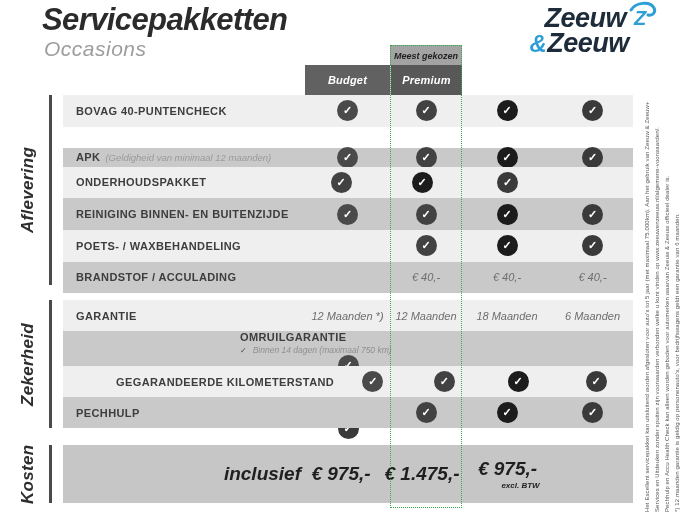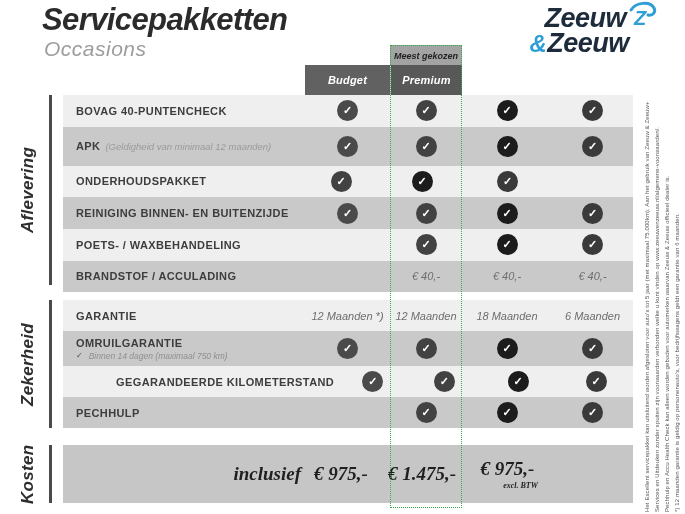--- a/index.html
+++ b/index.html
@@ -41,21 +41,21 @@
   .rownote-below { font-size:8.5px; font-style:italic; color:#8f8f8f; margin-top:2px; display:flex; gap:6px; align-items:center; }
   .rownote-below .mini-check { font-style:normal; font-size:8px; color:#4a4a4a; }
   .cell { display:flex; align-items:center; justify-content:center; flex-direction:column; }
   .check { width:21px; height:21px; border-radius:50%; display:flex; align-items:center; justify-content:center;
            color:#fff; font-size:11px; font-weight:700; line-height:1; }
   .cellval { font-size:11px; font-style:italic; color:#6e6e6e; white-space:nowrap; }
   .letop { font-size:7.5px; font-style:italic; color:#8f8f8f; text-align:center; line-height:1.3; }
   .letop b { color:#2d2d2d; font-weight:700; }
 
   
-  .kosten { position:absolute; left:63px; top:445px; width:570px; height:58px; background:#c6c6c6; display:flex; align-items:center;font-family:Liberation Serif, serif; }
+  .kosten { position:absolute; left:63px; top:445px; width:570px; height:58px; background:#c6c6c6; display:flex; align-items:center; }
   .inclusief { width:242px; padding-right:0; display:flex; justify-content:flex-end; }
   .inclusief span { font-size:19px; font-weight:800; font-style:italic; color:#1f1f1f; padding-right:4px; }
   .price { font-size:19px; font-weight:800; font-style:italic; color:#1f1f1f; white-space:nowrap; }
   .btw { font-size:8px; font-weight:700; font-style:italic; color:#1f1f1f; margin-top:1px; padding-left:26px; }
 
   
   .vlabel { position:absolute; left:10px; width:36px; display:flex; align-items:center; justify-content:center;
             writing-mode:vertical-rl; transform:rotate(180deg);
             font-size:17px; font-style:italic; font-weight:600; color:#2e2e2e; letter-spacing:0.3px; overflow:visible; white-space:nowrap; }
   .vline { position:absolute; left:49px; width:2.5px; background:#4a4a4a; }
@@ -111,21 +111,21 @@
           <div class="cell" style="width: 72px;">
             <span class="check" style="background: rgb(66, 66, 66);">✓</span>
           </div>
           <div class="cell" style="width: 90px;">
             <span class="check" style="background: rgb(28, 28, 28);">✓</span>
           </div>
           <div class="cell" style="width: 81px;">
             <span class="check" style="background: rgb(58, 58, 58);">✓</span>
           </div>
         </div>
-        <div class="row" style="height: 39px; background: rgb(201, 201, 201);">
+        <div class="row" style="height: 19px; background: rgb(201, 201, 201); margin-top: 21px;">
           <div class="labelcell">
             <div class="lab-line">
               <span class="rowlabel">APK</span>
               <span class="rownote-inline">(Geldigheid van minimaal 12 maanden)</span>
             </div>
           </div>
           <div class="cell" style="width: 85px;">
             <span class="check" style="background: rgb(74, 74, 74);">✓</span>
           </div>
           <div class="cell" style="width: 72px;">
@@ -221,21 +221,21 @@
           <div class="cell" style="width: 72px;">
             <span class="cellval">12 Maanden</span>
           </div>
           <div class="cell" style="width: 90px;">
             <span class="cellval">18 Maanden</span>
           </div>
           <div class="cell" style="width: 81px;">
             <span class="cellval">6 Maanden</span>
           </div>
         </div>
-        <div class="row" style="height: 35px; background: rgb(201, 201, 201);">
+        <div class="row" style="height: 35px; background: rgb(201, 201, 201); flex-direction: column;">
           <div class="labelcell">
             <div class="lab-line">
               <span class="rowlabel">OMRUILGARANTIE</span>
             </div>
             <div class="rownote-below"><span class="mini-check">✓</span>Binnen 14 dagen (maximaal 750 km)</div>
           </div>
           <div class="cell" style="width: 85px;">
             <span class="check" style="background: rgb(74, 74, 74);">✓</span>
           </div>
           <div class="cell" style="width: 72px;">

